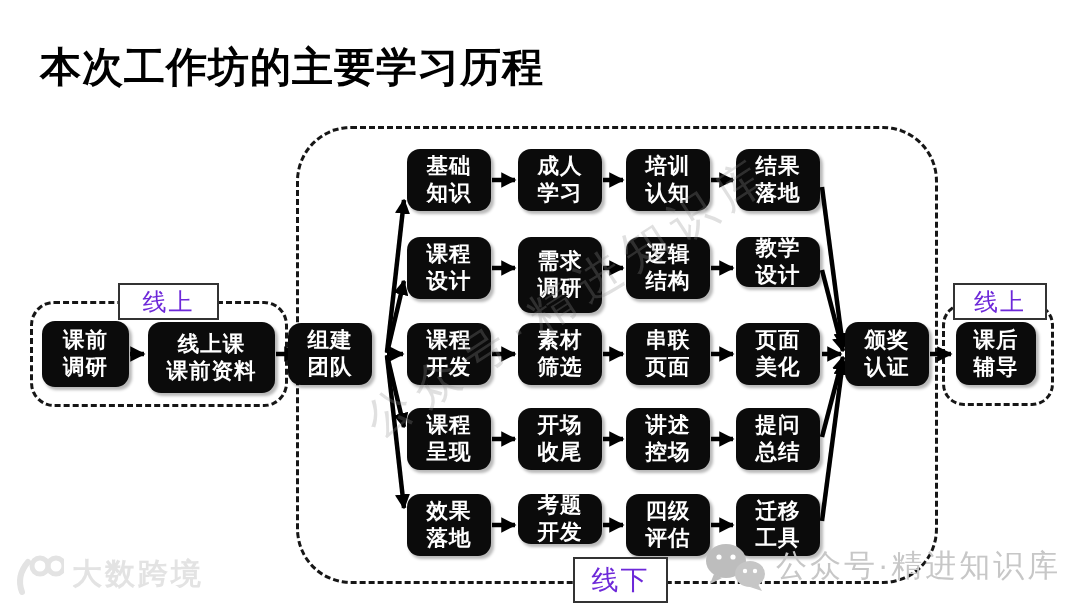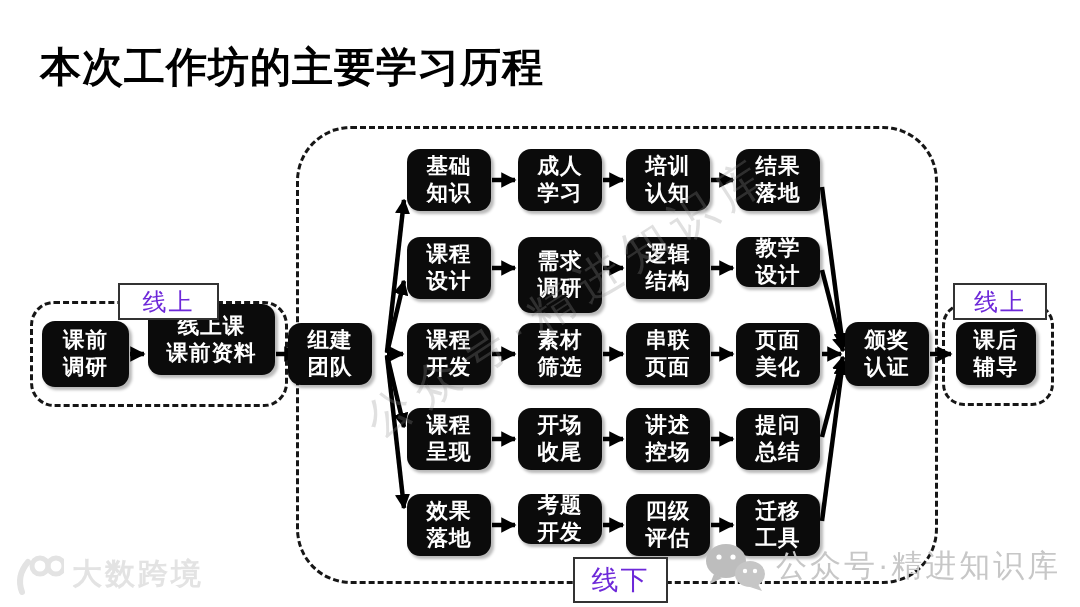--- a/index.html
+++ b/index.html
@@ -99,21 +99,21 @@
   <line class="arrow" marker-end="url(#ah)" x1="822" y1="437" x2="843" y2="357"></line>
   <line class="arrow" marker-end="url(#ah)" x1="822" y1="521" x2="843" y2="361"></line>
 
   <line class="arrow" marker-end="url(#ah)" x1="930" y1="354" x2="951" y2="354"></line>
 </svg>
 
 <div class="node" style="left:42px;top:321px;width:87px;height:66px">
   <span>课前</span>
   <span>调研</span>
 </div>
-<div class="node" style="left:148px;top:304px;width:127px;height:71px">
+<div class="node" style="left:148px;top:322px;width:127px;height:71px">
   <span>线上课</span>
   <span>课前资料</span>
 </div>
 
 <div class="node" style="left:288px;top:323px;width:84px;height:62px">
   <span>组建</span>
   <span>团队</span>
 </div>
 
 <div class="node" style="left:407px;top:149px;width:84px;height:62px">

